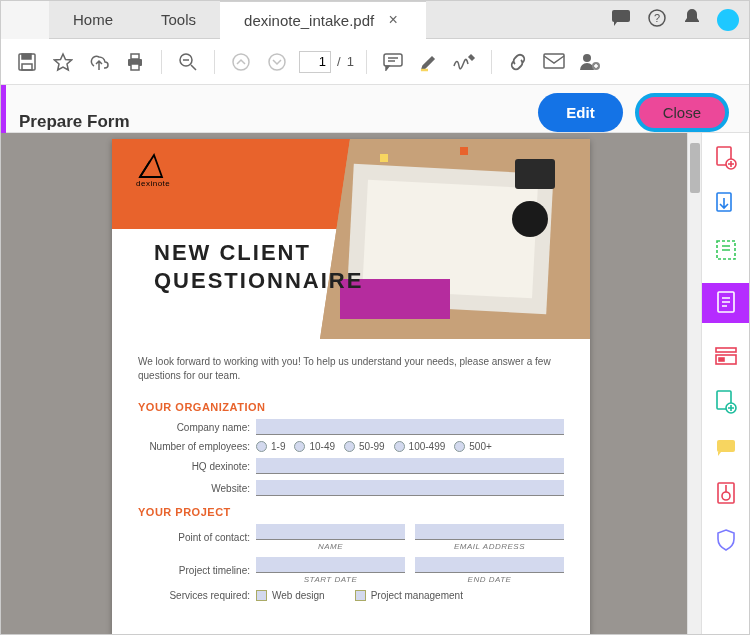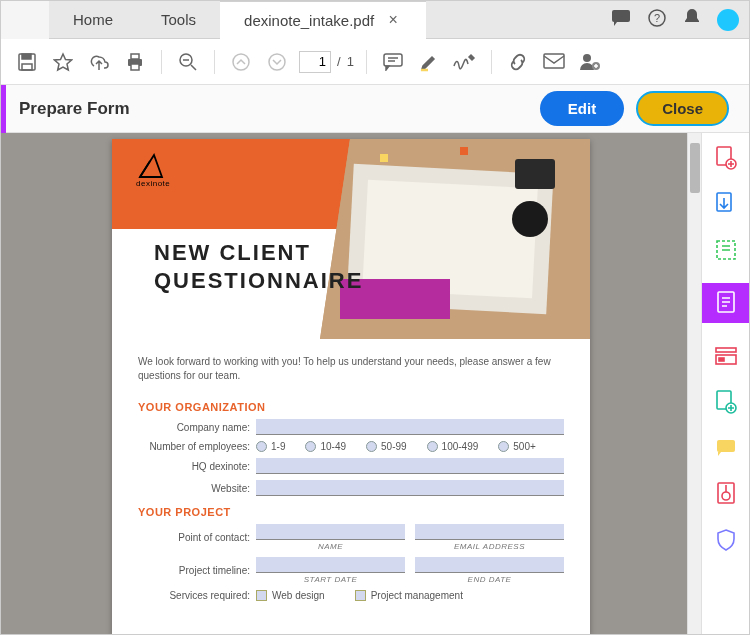--- a/index.html
+++ b/index.html
@@ -9,44 +9,44 @@
 .tab.active{background:#fff;border-top:1px solid #d0d0d0;}
 .tab-close{margin-left:10px;font-size:16px;color:#666;width:18px;text-align:center;}
 .top-icons{position:absolute;right:10px;top:0;height:38px;display:flex;gap:16px;align-items:center;}
 .top-icon{color:#666;font-size:18px;}
 .avatar{width:22px;height:22px;border-radius:50%;background:#1ec8ff;}
 .toolbar{height:46px;background:#fff;border-bottom:1px solid #e0e0e0;display:flex;align-items:center;padding:0 12px;gap:8px;}
 .tool-ic{width:28px;height:28px;display:flex;align-items:center;justify-content:center;color:#666;cursor:pointer;}
 .tool-sep{width:1px;height:24px;background:#ddd;margin:0 4px;}
 .page-indicator{display:flex;align-items:center;gap:6px;font-size:13px;color:#555;}
 .page-input{width:32px;height:22px;border:1px solid #ccc;text-align:right;padding:0 4px;font-size:13px;}
-.action-bar{height:48px;background:#fafafa;border-bottom:1px solid #e0e0e0;display:flex;align-items:center;padding:0 18px;position:relative;}
+.action-bar{height:48px;background:#fafafa;border-bottom:1px solid #e0e0e0;display:flex;align-items:flex-end;padding:0 18px;position:relative;}
 .purple-stripe{width:5px;height:48px;background:#b52cff;position:absolute;left:0;top:0;}
 .action-title{font-size:17px;font-weight:600;color:#333;}
 .action-right{position:absolute;right:20px;display:flex;gap:12px;}
 .btn-edit{background:#1473e6;color:#fff;border:none;border-radius:20px;padding:0 28px;font-size:15px;font-weight:600;cursor:pointer;}
-.btn-close{background:#eab308;color:#333;border:2px solid #0ea5e9;border-radius:20px;padding:7px 24px;font-size:15px;font-weight:700;cursor:pointer;}
+.btn-close{background:#ec4899;color:#333;border:4px solid #0ea5e9;border-radius:20px;padding:7px 24px;font-size:15px;font-weight:400;cursor:pointer;}
 .main{position:absolute;top:132px;bottom:0;left:0;right:48px;display:flex;}
 .canvas-area{flex:1;background:#999591;display:flex;justify-content:center;overflow:auto;padding-top:6px;position:relative;}
 .sidebar-toggle{position:absolute;left:4px;top:300px;color:#444;}
 .doc{width:478px;background:#fff;box-shadow:0 2px 6px rgba(0,0,0,.3);}
 .hero{height:200px;position:relative;overflow:hidden;}
 .hero-orange{position:absolute;top:0;left:0;width:260px;height:90px;background:#e8632c;}
 .hero-photo{position:absolute;top:0;right:0;width:270px;height:200px;background:linear-gradient(135deg,#c9a27a,#b88b5e);clip-path:polygon(30px 0,100% 0,100% 100%,0 100%);}
 .hero-logo{position:absolute;top:14px;left:24px;}
 .hero-logo svg{display:block;}
 .hero-logo-text{font-size:8px;color:#000;letter-spacing:0.5px;}
 .hero-title{position:absolute;top:100px;left:42px;font-size:22px;font-weight:900;color:#222;letter-spacing:2px;line-height:1.25;}
 .doc-body{padding:16px 26px;}
 .intro{font-size:10px;color:#5a5a5a;line-height:1.4;margin-bottom:18px;}
 .sect-head{font-size:11px;font-weight:800;color:#e8632c;letter-spacing:0.5px;margin:10px 0 6px;}
 .form-row{display:flex;align-items:center;margin-bottom:6px;}
 .form-label{font-size:10px;color:#555;width:118px;text-align:right;padding-right:6px;}
 .form-field{flex:1;height:16px;background:#d3d9ee;border-bottom:1px solid #888;}
-.radio-row{display:flex;gap:20px;flex:1;}
+.radio-row{display:flex;gap:9px;flex:1;}
 .radio-opt{display:flex;align-items:center;gap:4px;font-size:10px;color:#555;}
 .radio-circle{width:11px;height:11px;border-radius:50%;background:#d3d9ee;border:1px solid #899;}
 .two-col{display:flex;gap:10px;flex:1;}
 .two-col .col{flex:1;}
 .sublabel{font-size:8px;color:#777;text-align:center;letter-spacing:0.5px;margin-top:2px;font-style:italic;}
 .check-row{display:flex;gap:30px;flex:1;}
 .check-opt{display:flex;align-items:flex-start;gap:5px;font-size:10px;color:#555;}
 .checkbox{width:11px;height:11px;border:1px solid #aa6;background:#d3d9ee;}
 .right-rail{position:absolute;top:132px;right:0;bottom:0;width:48px;background:#fff;border-left:1px solid #e0e0e0;display:flex;flex-direction:column;align-items:center;padding-top:12px;gap:20px;}
 .rail-ic{width:26px;height:26px;display:flex;align-items:center;justify-content:center;cursor:pointer;}

